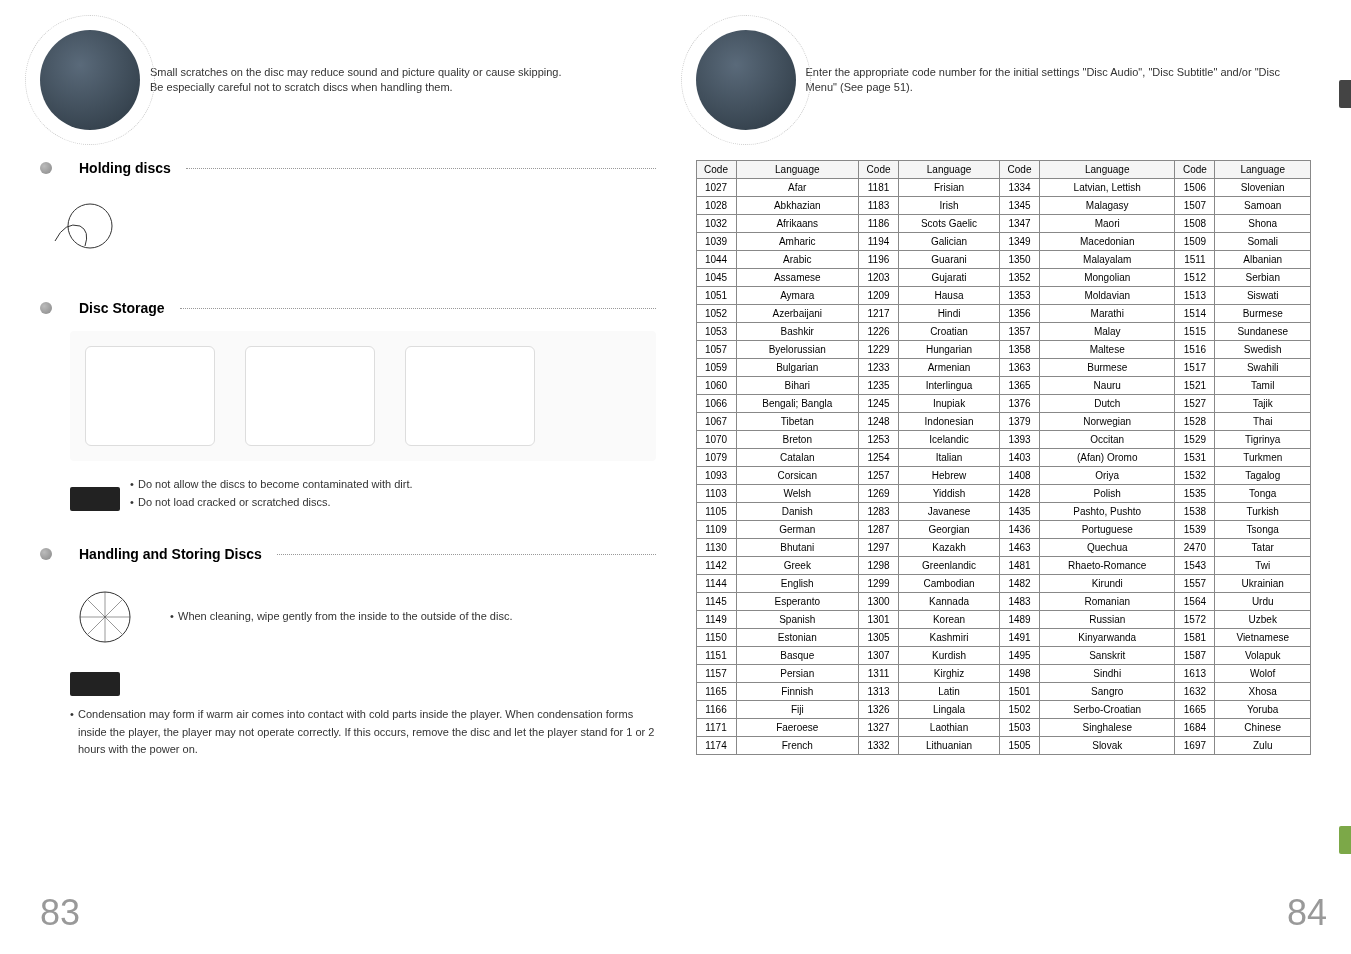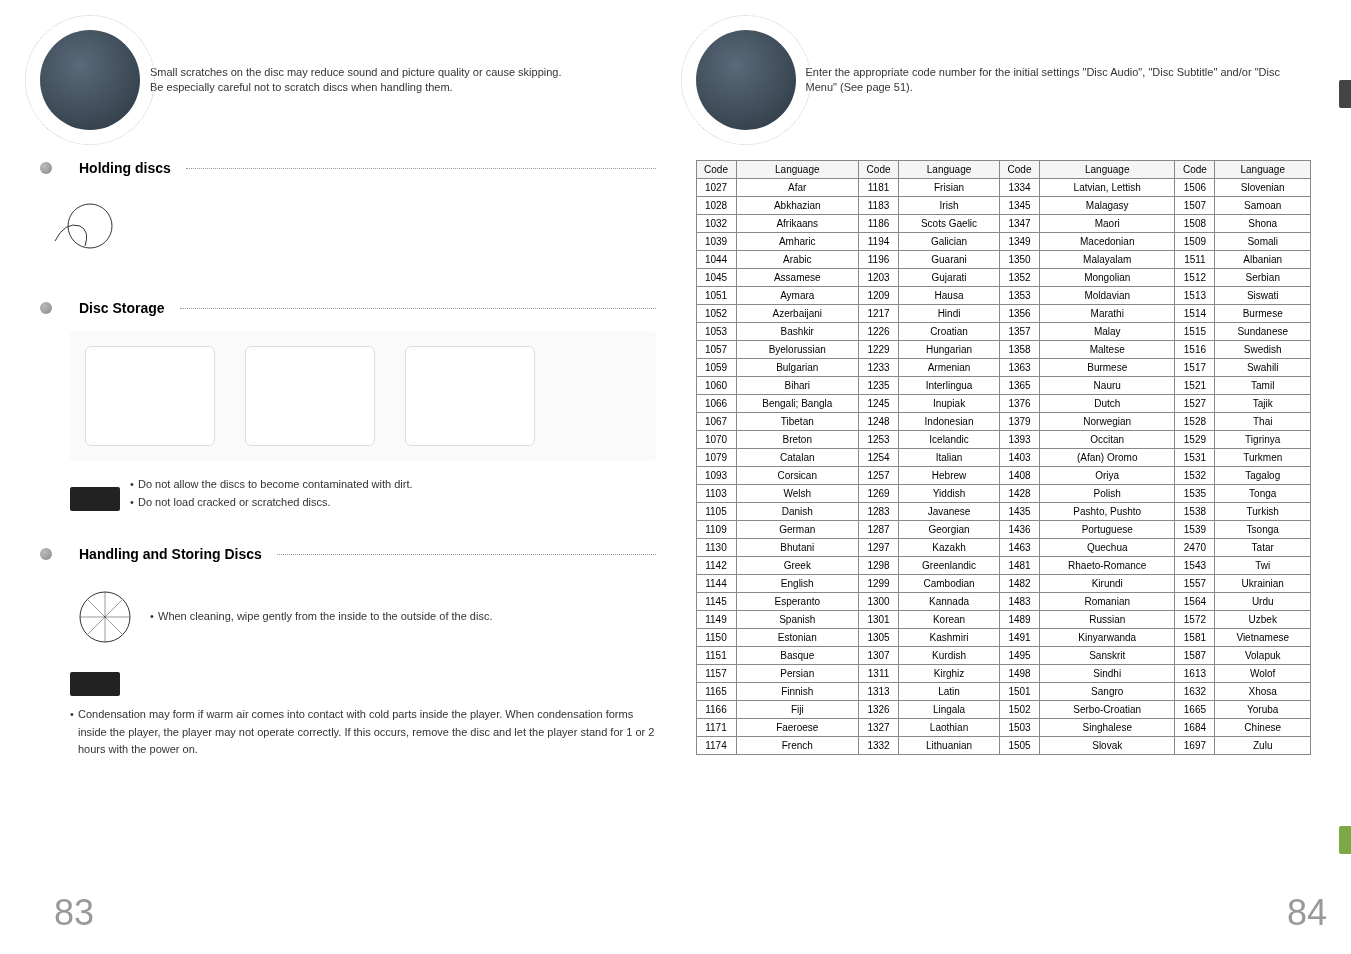--- a/index.html
+++ b/index.html
@@ -18,21 +18,21 @@
 .dotted-line { flex: 1; border-bottom: 1px dotted #999; }
 .section-content { margin-left: 30px; }
 .illust { margin: 10px 0 20px 0; }
 .three-box { display: flex; gap: 30px; background: #fafafa; padding: 15px; border-radius: 4px; }
 .three-box .box { width: 130px; height: 100px; border: 1px solid #ddd; border-radius: 6px; background: #fff; }
 .note-row { display: flex; gap: 10px; align-items: flex-end; margin-top: 15px; }
 .note-box { width: 50px; height: 24px; background: #222; border-radius: 2px; flex-shrink: 0; }
 .bullet-list { font-size: 11px; color: #333; line-height: 1.6; }
 .bullet-list li { list-style: none; padding-left: 8px; position: relative; }
 .bullet-list li::before { content: '•'; position: absolute; left: 0; }
-.page-num { position: absolute; bottom: 20px; font-size: 36px; color: #999; font-weight: 300; margin-left: 14px; }
+.page-num { position: absolute; bottom: 20px; font-size: 36px; color: #999; font-weight: 300; }
 .page-num-left { left: 40px; }
 .page-num-right { right: 24px; }
 table { border-collapse: collapse; width: 100%; font-size: 10px; margin-top: 15px; }
 th, td { border: 1px solid #888; padding: 3px 4px; text-align: center; }
 th { background: #f5f5f5; font-weight: normal; }
 td.code { width: 40px; }
 .side-tab { position: absolute; right: 0; width: 12px; height: 28px; border-radius: 2px 0 0 2px; }
 .tab1 { top: 80px; background: #444; }
 .tab2 { bottom: 100px; background: #7ca848; }
 .sketch { width: 90px; height: 70px; }
@@ -85,21 +85,21 @@
     </div>
   </div>
 
   <div class="section">
     <div class="section-title-row">
       <span class="bullet"></span>
       <span class="section-title">Handling and Storing Discs</span>
       <span class="dotted-line"></span>
     </div>
     <div class="section-content">
-      <div style="display:flex;align-items:center;">
+      <div style="display:flex;gap:20px;align-items:center;">
         <svg width="80" height="80" viewBox="0 0 80 80">
           <circle cx="35" cy="40" r="25" fill="none" stroke="#333"></circle>
           <path d="M35 15 L35 65 M10 40 L60 40 M18 23 L52 57 M18 57 L52 23" stroke="#333" stroke-width="0.5"></path>
         </svg>
         <ul class="bullet-list" style="flex:1">
           <li>When cleaning, wipe gently from the inside to the outside of the disc.</li>
         </ul>
       </div>
       <div class="note-row">
         <div class="note-box"></div>

